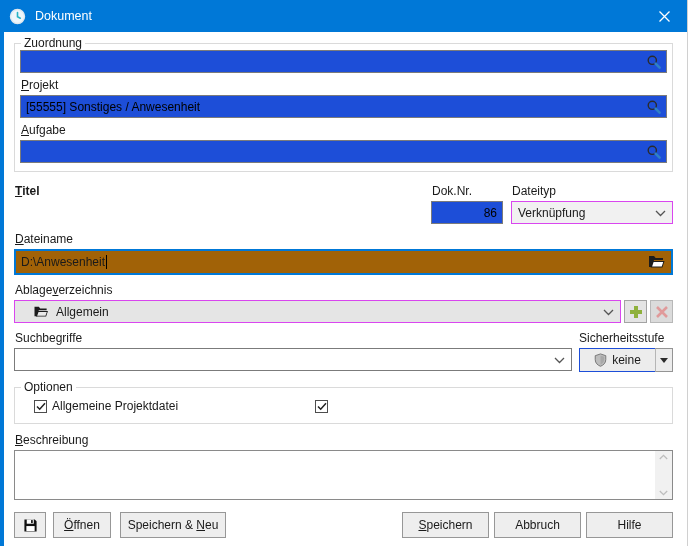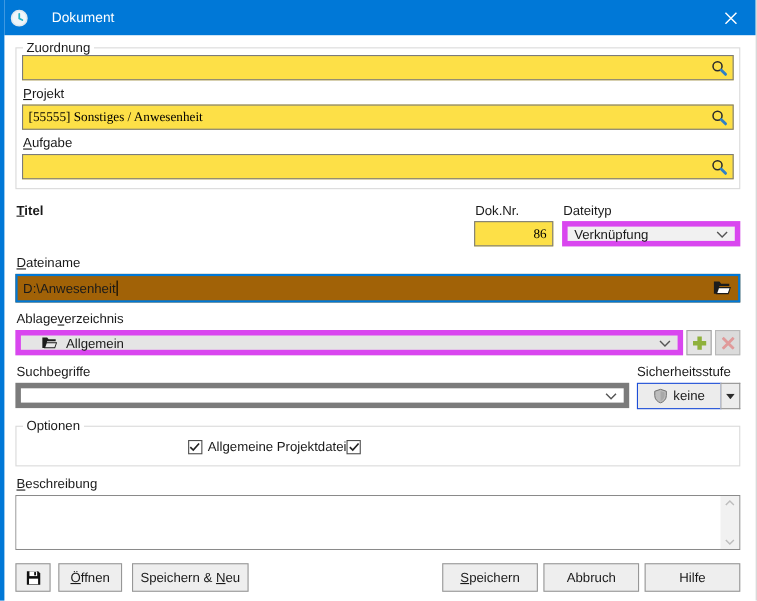--- a/index.html
+++ b/index.html
@@ -11,52 +11,52 @@
     background: #ffffff;
     border-left: 4px solid #0078d7;
     border-right: 1px solid #d0d0d0;
     overflow: hidden;
   }
   .titlebar {
     height: 32px; background: #0078d7; display: flex; align-items: center;
     padding-left: 9px; margin-left: -4px;
   }
   .titlebar-icon { width: 17px; height: 17px; display: inline-flex; }
-  .titlebar-title { color: #ffffff; font-size: 12.5px; margin-left: 21px; }
+  .titlebar-title { color: #ffffff; font-size: 12.5px; margin-left: 9px; }
   .close-btn {
     margin-left: auto; width: 46px; height: 32px;
     display: flex; align-items: center; justify-content: center; cursor: default;
   }
   .content { padding: 0 14px 0 10px; }
 
   fieldset {
     border: 1px solid #dadada; margin-top: 5px; padding: 0 5px 8px 5px;
   }
   legend { padding: 0 3px; margin-left: 1px; line-height: 13px; }
 
   .field-label { display: block; margin: 5px 0 3px 1px; line-height: 14px; }
   .bold { font-weight: bold; }
   .mn { text-decoration: underline; }
 
   .ti {
-    width: 100%; height: 23px; border: 1px solid #7b7b7b; background: #fde047;
-    font-family: Liberation Serif, serif; font-size: 12px; padding: 0 5px; outline: none;
+    width: 100%; height: 23px; border: 1px solid #7b7b7b; background: #1d4ed8;
+    font-family: Liberation Sans, sans-serif; font-size: 12px; padding: 0 5px; outline: none;
   }
   .search-wrap { position: relative; }
   .search-wrap .ti { padding-right: 24px; }
   .search-icon-btn { position: absolute; right: 5px; top: 4px; width: 16px; height: 16px; }
 
   .row { display: flex; }
   .col-titel { width: 411px; }
   .col-doknr { width: 72px; margin-left: 6px; }
   .col-dateityp { flex: 1; margin-left: 8px; }
   .num { text-align: right; padding-left: 34px; }
 
   .combo {
-    height: 23px; border: 5px solid #d946ef; display: flex; align-items: center;
+    height: 23px; border: 1px solid #d946ef; display: flex; align-items: center;
     padding: 0 6px; background: #f1f1f1; text-align: center;
   }
   .combo-white { background: #ffffff; border-color: #7b7b7b; }
   .combo-gray { background: #e5e5e5; padding-left: 18px; }
   .combo .chev { margin-left: auto; }
 
   .filefield {
     position: relative; height: 26px; border: 2px solid #0078d7; background: #a16207;
     display: flex; align-items: center; padding: 0 28px 0 5px;
   }
@@ -78,21 +78,21 @@
     flex: 1; background: #ececec; border: 1px solid #1d4ed8;
     display: flex; align-items: center; justify-content: center; gap: 5px;
   }
   .split-arrow {
     width: 18px; background: #ececec; border: 1px solid #949494; border-left: 1px solid #b5b5b5;
     margin-left: -1px; display: flex; align-items: center; justify-content: center;
   }
 
   .cb-row { display: flex; padding-left: 14px; margin-top: 5px; }
   .cb-item { display: flex; align-items: center; }
-  .cb-item:first-child { width: 281px; justify-content: flex-end; }
+  .cb-item:first-child { width: 281px; }
   .checkbox {
     width: 13px; height: 13px; border: 1px solid #4d4d4d; background: #fff;
     display: inline-flex; align-items: center; justify-content: center; flex: none;
   }
   .cb-label { margin-left: 5px; }
 
   .textarea-wrap { position: relative; height: 50px; border: 1px solid #8a8a8a; background: #fff; }
   .textarea-wrap textarea {
     position: absolute; inset: 0; right: 17px; border: none; resize: none; outline: none;
     font-family: inherit; font-size: 12px; padding: 2px 4px; width: calc(100% - 17px);

